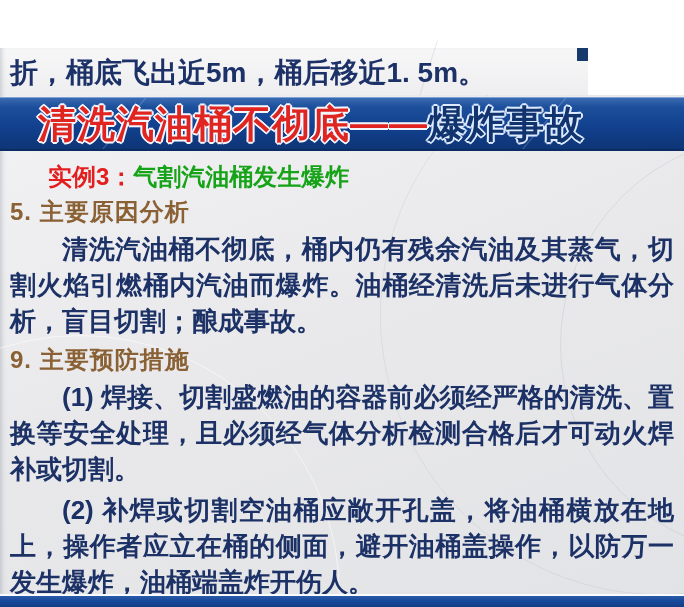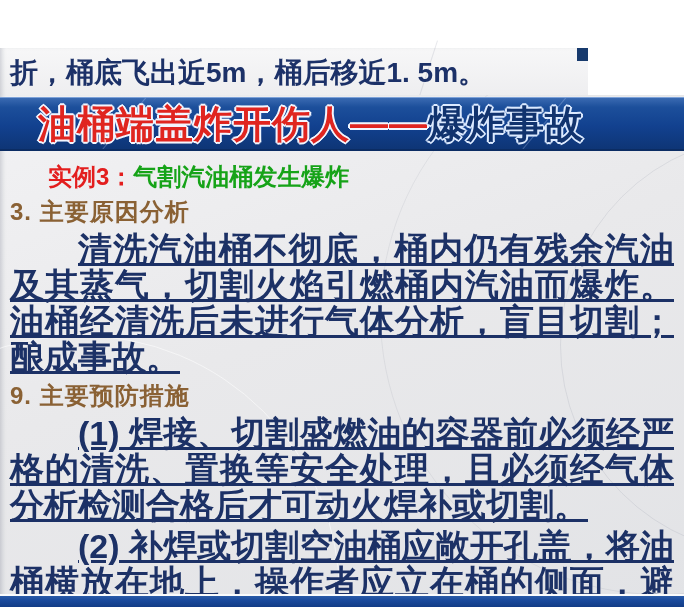--- a/index.html
+++ b/index.html
@@ -73,22 +73,22 @@
     margin:0 0 0 38px;line-height:28px;font-size:24px;font-weight:bold;
     white-space:nowrap;
   }
   .ex-label{color:#e31e1e;}
   .ex-title{color:#16a318;}
   .sec-heading{
     margin:7px 0 0 0;line-height:28px;font-size:24px;font-weight:bold;
     color:#8a6134;letter-spacing:1px;
   }
   .body-para{
-    margin:5px 0 0 0;font-size:34px;font-weight:bold;color:#1c3166;
-    line-height:36px;text-indent:2em;letter-spacing:0px;text-align:justify;text-decoration:underline;
+    margin:5px 0 0 0;font-size:26px;font-weight:bold;color:#1c3166;
+    line-height:36px;text-indent:2em;letter-spacing:0px;text-align:justify;
   }
 
   .bottom-bar{
     position:absolute;left:0;bottom:0;width:684px;height:13px;
     background:linear-gradient(180deg,#2a5ba8 0%,#1a4a9c 40%,#123c86 100%);
     border-top:2px solid #fafbfc;
   }
 
   
   .deco{position:absolute;pointer-events:none;}
@@ -113,27 +113,27 @@
   </section>
 
   <section class="slide">
     <div class="deco deco-arc-1"></div>
     <div class="deco deco-arc-2"></div>
     <div class="deco deco-arc-3"></div>
 
     <header class="title-bar">
       <div class="bar-streak streak-1"></div>
       <div class="bar-streak streak-2"></div>
-      <h1 class="title"><span class="t-red">油桶端盖炸开伤人——</span><span class="t-navy">爆炸事故</span></h1>
+      <h1 class="title"><span class="t-red">清洗汽油桶不彻底——</span><span class="t-navy">爆炸事故</span></h1>
     </header>
 
     <div class="content">
       <p class="example-line"><span class="ex-label">实例3：</span><span class="ex-title">气割汽油桶发生爆炸</span></p>
 
-      <h2 class="sec-heading">3. 主要原因分析</h2>
+      <h2 class="sec-heading">5. 主要原因分析</h2>
       <p class="body-para">清洗汽油桶不彻底，桶内仍有残余汽油及其蒸气，切割火焰引燃桶内汽油而爆炸。油桶经清洗后未进行气体分析，盲目切割；酿成事故。</p>
 
       <h2 class="sec-heading">9. 主要预防措施</h2>
       <p class="body-para">(1) 焊接、切割盛燃油的容器前必须经严格的清洗、置换等安全处理，且必须经气体分析检测合格后才可动火焊补或切割。</p>
       <p class="body-para">(2) 补焊或切割空油桶应敞开孔盖，将油桶横放在地上，操作者应立在桶的侧面，避开油桶盖操作，以防万一发生爆炸，油桶端盖炸开伤人。</p>
     </div>
 
     <footer class="bottom-bar"></footer>
   </section>
 

